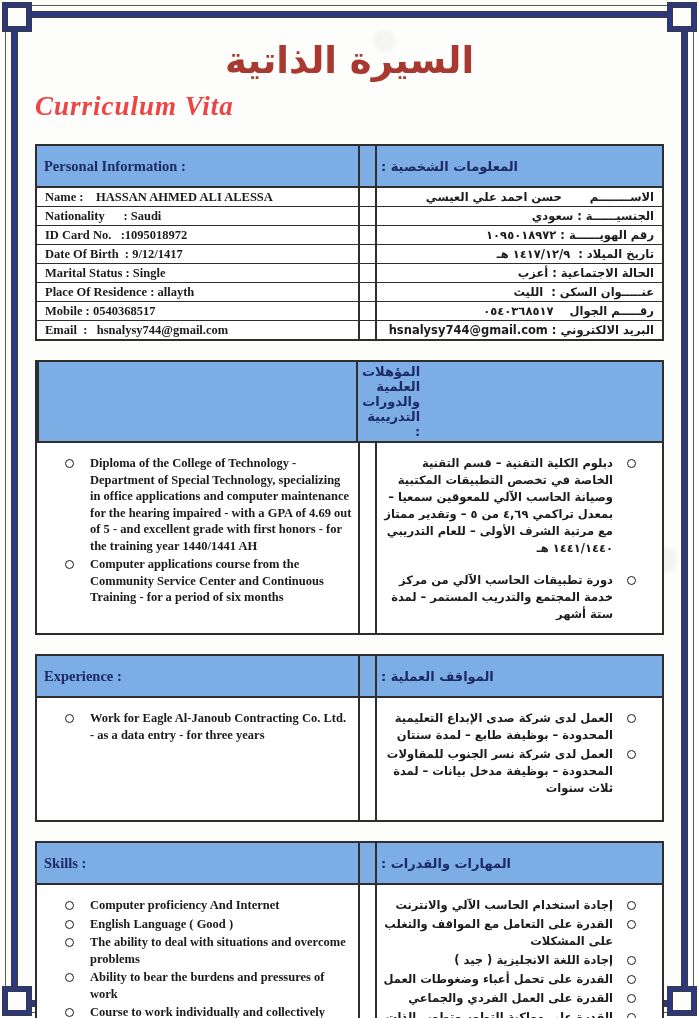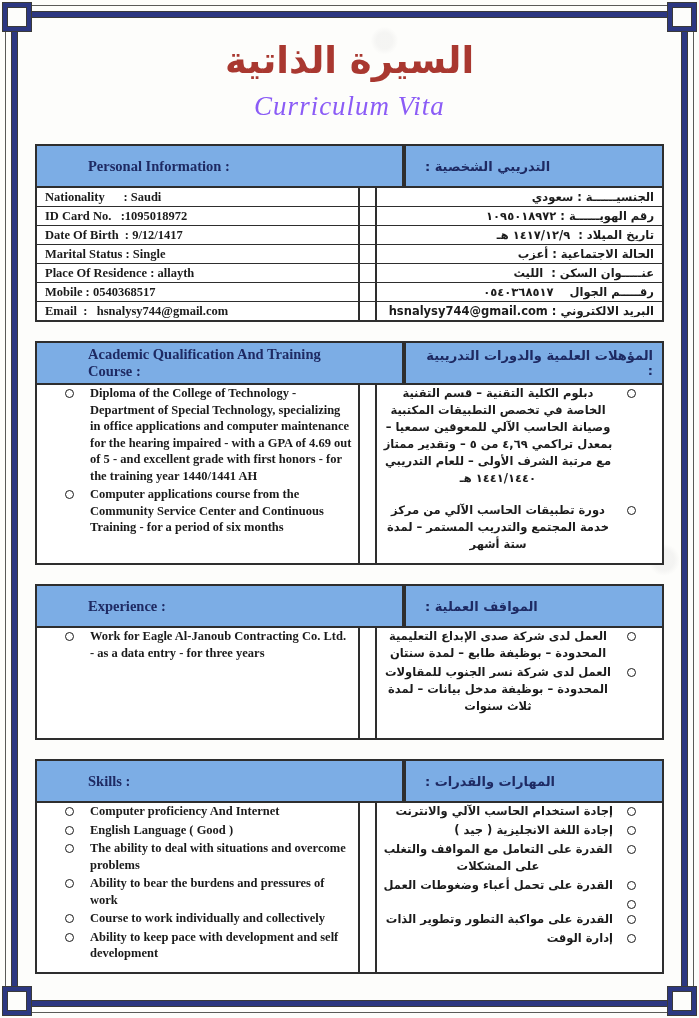--- a/index.html
+++ b/index.html
@@ -43,31 +43,31 @@
 
   
   .content{position:absolute;left:35px;right:35px;top:22px;}
   .title-ar{
     margin:14px 0 0 0;text-align:center;
     font-family:"DejaVu Sans",sans-serif;
     font-weight:bold;font-size:37px;line-height:50px;
     color:#a93830;letter-spacing:1px;
   }
   .title-en{
-    margin:3px 0 0 0;text-align:center;
-    font-style:italic;font-weight:normal;
-    font-size:27px;line-height:34px;color:#8b5cf6;
+    margin:3px 0 0 0;
+    font-style:italic;font-weight:bold;
+    font-size:27px;line-height:34px;color:#ef4444;
     letter-spacing:1px;
   }
 
   .tbl{margin-top:19px;border:2px solid #2e2e2e;background:#fff;}
   .tbl.first{margin-top:21px;}
   .row{display:grid;grid-template-columns:321px 19px 1fr;}
   .hdr{background:#7cade5;border-bottom:2px solid #2e2e2e;}
-  .hcell{min-height:36px;display:flex;align-items:center;margin-left:44px;}
+  .hcell{min-height:36px;display:flex;align-items:center;}
   .h-en{font-weight:bold;font-size:14.5px;color:#1e2a63;padding:2px 4px 2px 7px;}
   .h-ar{
     font-family:"DejaVu Sans",sans-serif;font-weight:bold;
     font-size:13px;color:#1e2a63;justify-content:flex-end;
     padding:2px 9px 2px 4px;
   }
   .mid{border-left:2px solid #2e2e2e;border-right:2px solid #2e2e2e;}
 
   
   .prow + .prow{border-top:1.5px solid #2e2e2e;}
@@ -76,23 +76,23 @@
     overflow:hidden;
   }
   .pc.en{font-size:12.5px;line-height:15px;padding:2px 3px 1px 8px;}
   .pc.ar{
     font-family:"DejaVu Sans",sans-serif;
     font-size:11.5px;line-height:14px;padding:2px 8px 1px 3px;
     text-align:right;
   }
 
   
-  .bodycell{padding:0 6px 8px 6px;}
+  .bodycell{padding:12px 6px 8px 6px;}
   .bodycell.en{padding-left:28px;}
-  .bodycell.ar{padding-right:26px;text-align:center;}
+  .bodycell.ar{padding-right:26px;text-align:right;}
   .bi{display:flex;align-items:flex-start;margin-bottom:2px;}
   .bi .o{
     flex:0 0 auto;width:7px;height:7px;border:1.5px solid #1b1b1b;
     border-radius:50%;margin-top:4px;
   }
   .bi .bt{
     font-weight:bold;color:#1b1b1b;font-size:12.5px;line-height:16.5px;
     margin-left:16px;
   }
   .bi.ar-item .bt{
@@ -117,23 +117,28 @@
 
   <div class="content">
 
     <div class="title-ar" dir="rtl">السيرة الذاتية</div>
     <div class="title-en">Curriculum Vita</div>
 
     <div class="tbl first">
       <div class="row hdr">
         <div class="hcell h-en">Personal Information :</div>
         <div class="hcell mid"></div>
-        <div class="hcell h-ar" dir="rtl">التدريبي الشخصية :</div>
-      </div>
-
+        <div class="hcell h-ar" dir="rtl">المعلومات الشخصية :</div>
+      </div>
+
+      <div class="row prow">
+        <div class="pc en">Name :    HASSAN AHMED ALI ALESSA</div>
+        <div class="pc mid"></div>
+        <div class="pc ar" dir="rtl">الاســــــــم       حسن احمد علي العيسي</div>
+      </div>
       <div class="row prow">
         <div class="pc en">Nationality      : Saudi</div>
         <div class="pc mid"></div>
         <div class="pc ar" dir="rtl">الجنسيــــــة : سعودي</div>
       </div>
       <div class="row prow">
         <div class="pc en">ID Card No.   :1095018972</div>
         <div class="pc mid"></div>
         <div class="pc ar" dir="rtl">رقم الهويــــــة : ١٠٩٥٠١٨٩٧٢</div>
       </div>
@@ -159,21 +164,20 @@
       </div>
       <div class="row prow">
         <div class="pc en">Email  :   hsnalysy744@gmail.com</div>
         <div class="pc mid"></div>
         <div class="pc ar" dir="rtl">البريد الالكتروني : hsnalysy744@gmail.com</div>
       </div>
     </div>
 
     <div class="tbl">
       <div class="row hdr">
-        <div class="hcell h-en">Academic Qualification And Training Course :</div>
         <div class="hcell mid"></div>
         <div class="hcell h-ar" dir="rtl">المؤهلات العلمية والدورات التدريبية  :</div>
       </div>
       <div class="row">
         <div class="bodycell en min-acad">
           <div class="bi">
             <span class="o"></span>
             <span class="bt">Diploma of the College of Technology - Department of Special Technology, specializing in office applications and computer maintenance for the hearing impaired - with a GPA of 4.69 out of 5 - and excellent grade with first honors - for the training year 1440/1441 AH</span>
           </div>
           <div class="bi">
@@ -257,32 +261,33 @@
 
         </div>
         <div class="mid"></div>
         <div class="bodycell ar min-skills" dir="rtl">
           <div class="bi ar-item">
             <span class="o"></span>
             <span class="bt">إجادة استخدام الحاسب الآلي والانترنت</span>
           </div>
           <div class="bi ar-item">
             <span class="o"></span>
+            <span class="bt">القدرة على التعامل مع المواقف والتغلب على المشكلات</span>
+          </div>
+          <div class="bi ar-item">
+            <span class="o"></span>
             <span class="bt">إجادة اللغة الانجليزية ( جيد )</span>
           </div>
           <div class="bi ar-item">
             <span class="o"></span>
-            <span class="bt">القدرة على التعامل مع المواقف والتغلب على المشكلات</span>
-          </div>
-          <div class="bi ar-item">
-            <span class="o"></span>
             <span class="bt">القدرة على تحمل أعباء وضغوطات العمل</span>
           </div>
           <div class="bi ar-item">
             <span class="o"></span>
+            <span class="bt">القدرة على العمل الفردي والجماعي</span>
           </div>
           <div class="bi ar-item">
             <span class="o"></span>
             <span class="bt">القدرة على مواكبة التطور وتطوير الذات</span>
           </div>
           <div class="bi ar-item">
             <span class="o"></span>
             <span class="bt">إدارة الوقت</span>
           </div>
         </div>

